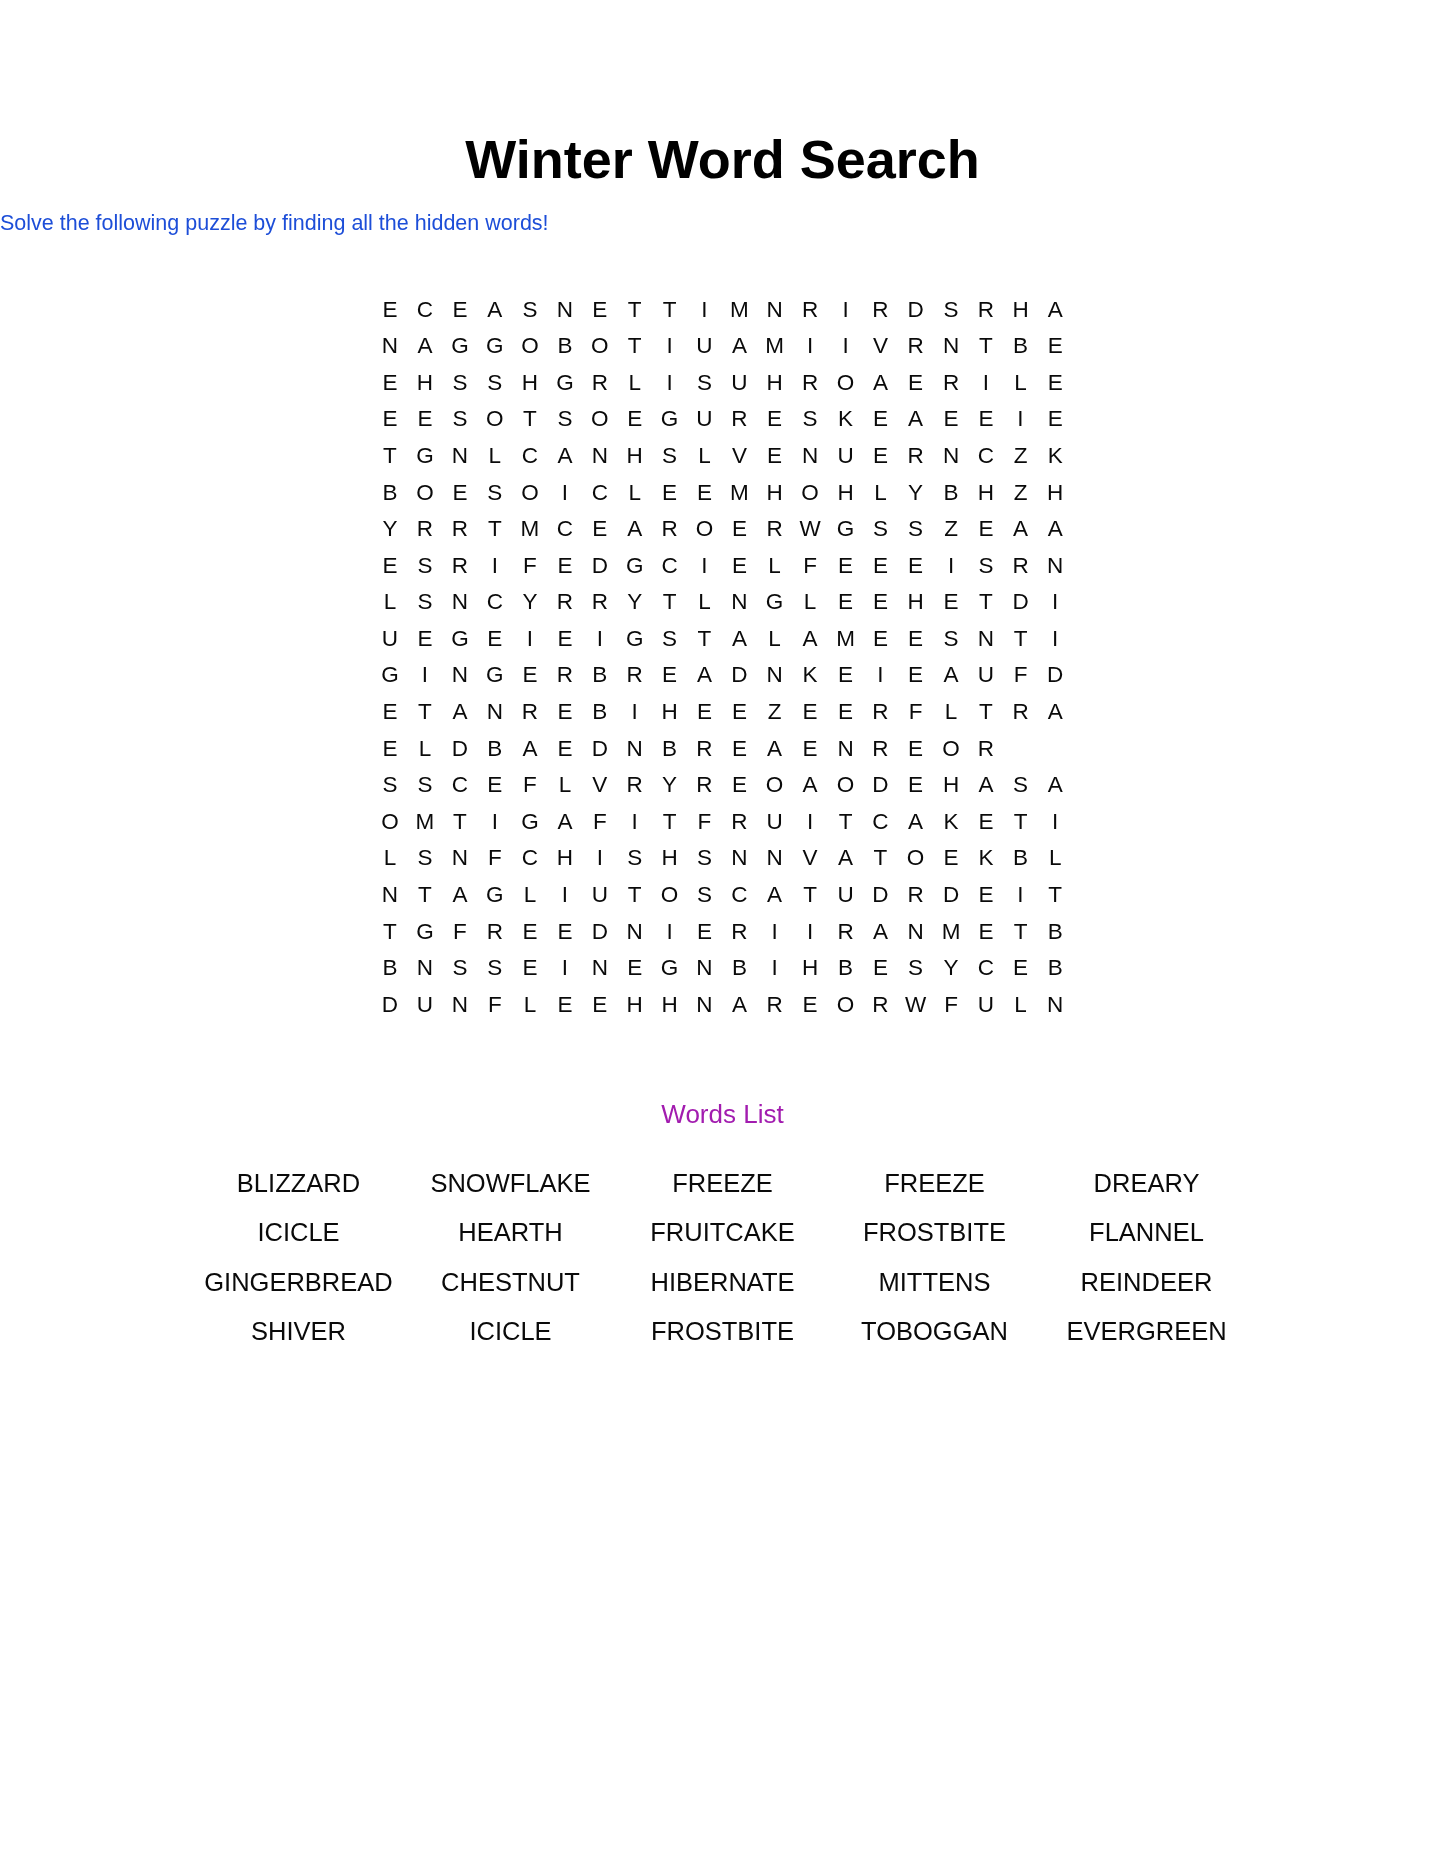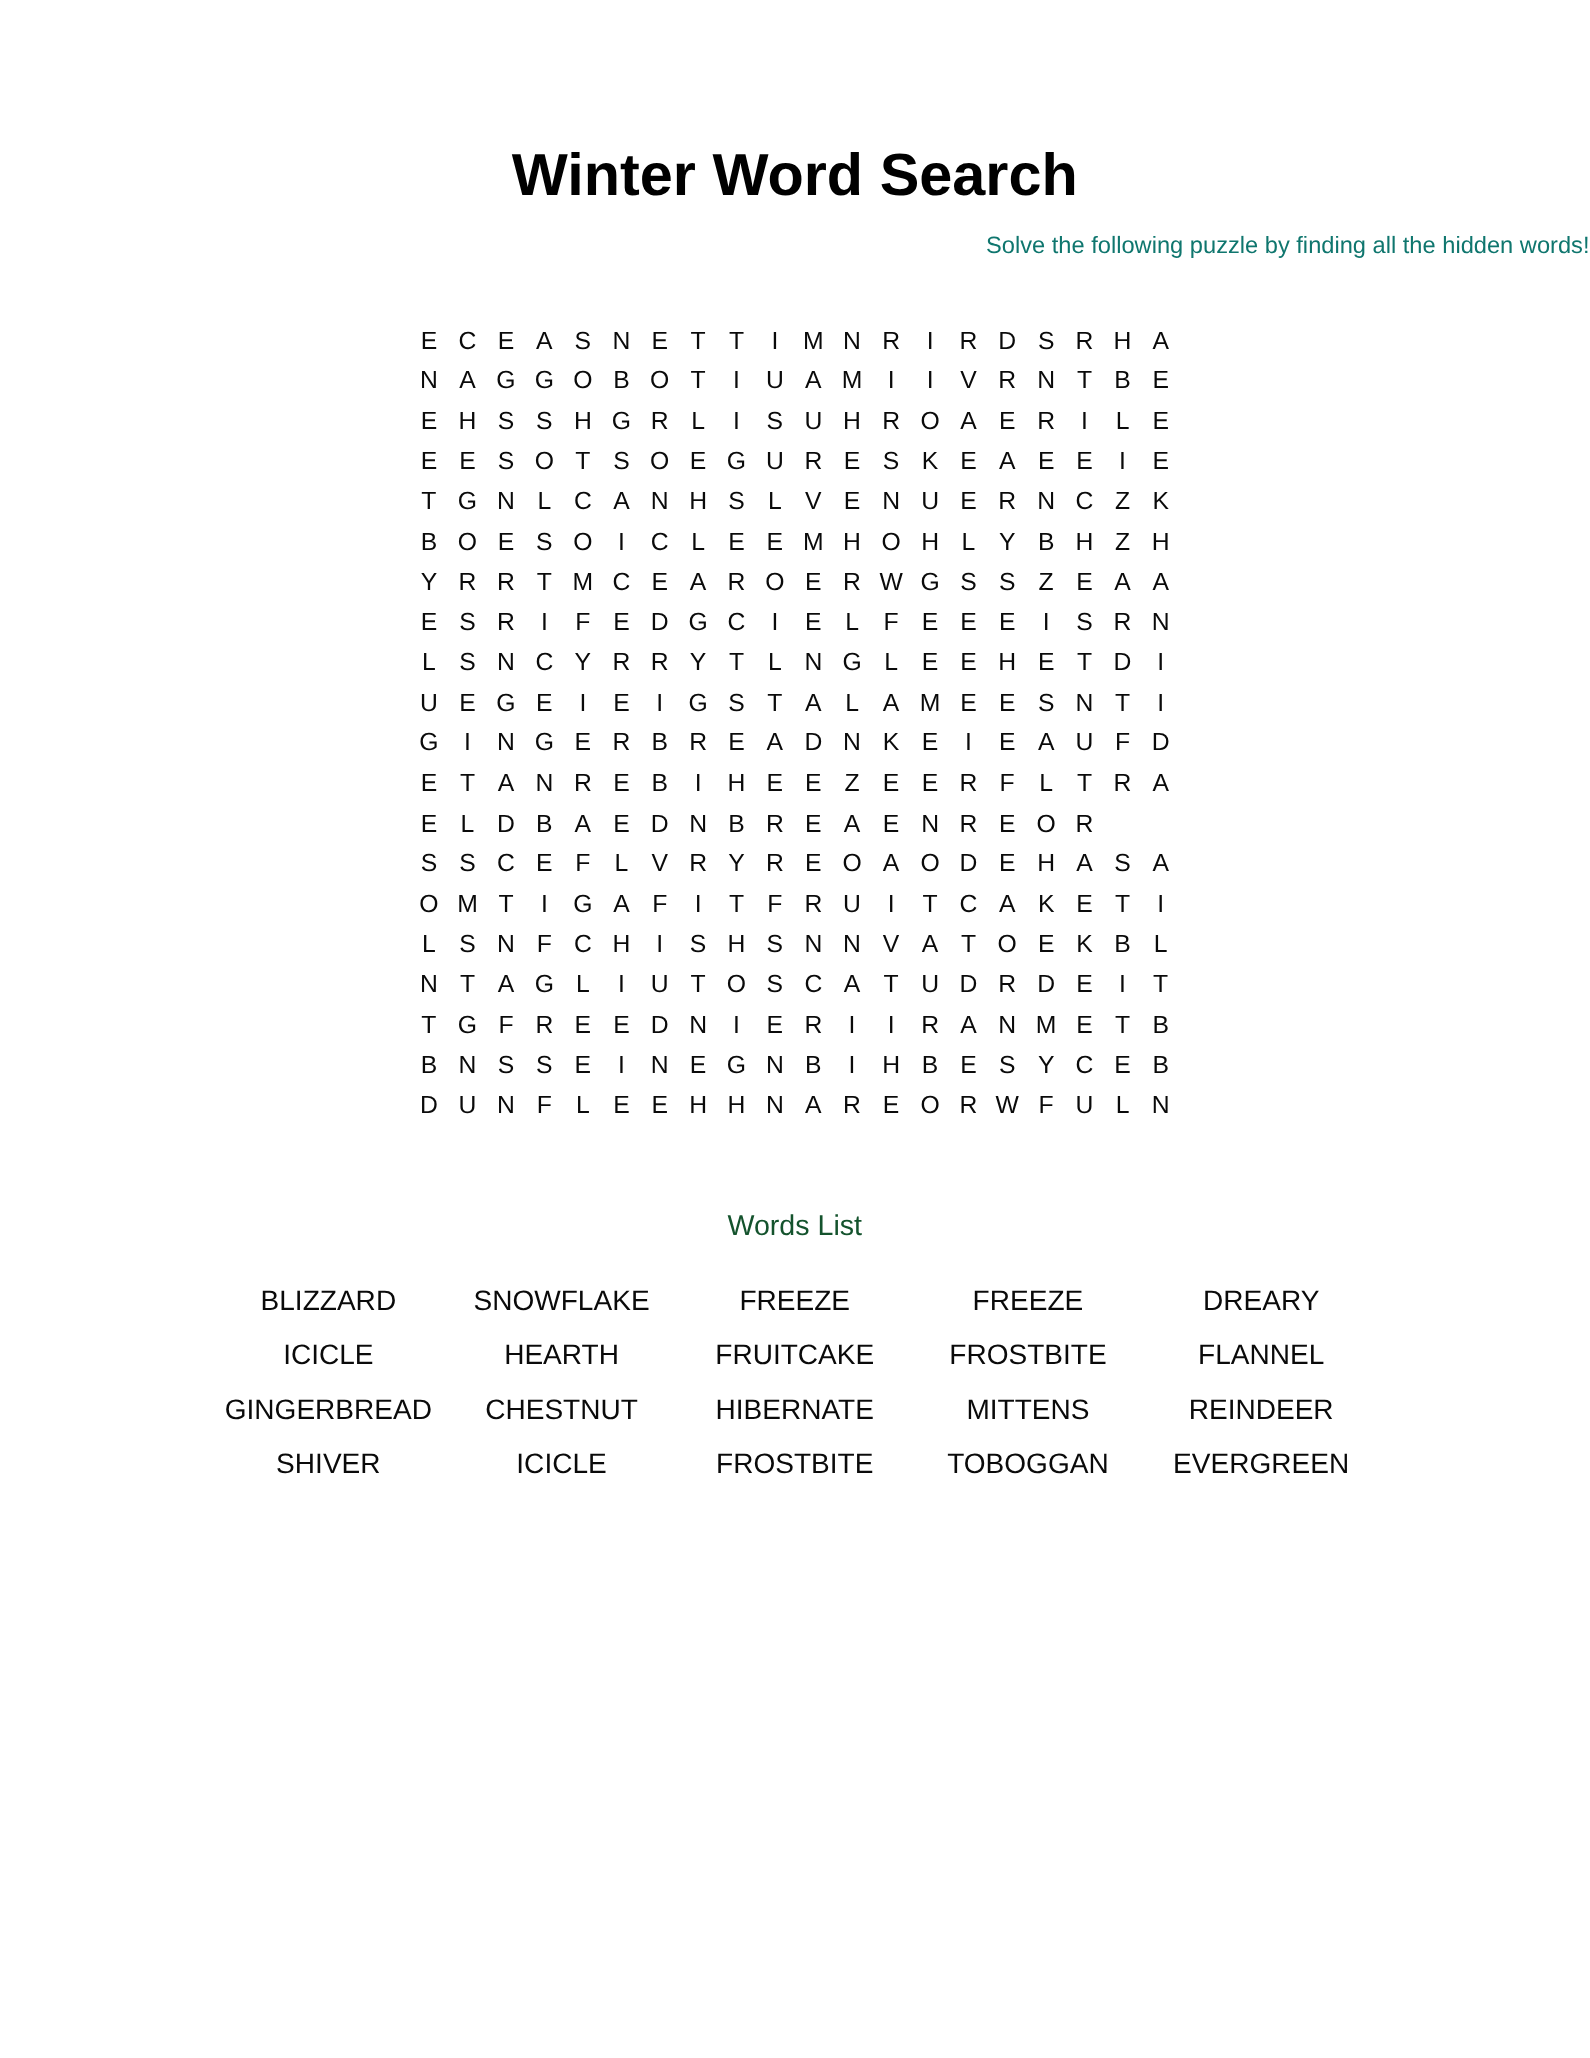--- a/index.html
+++ b/index.html
@@ -28,23 +28,23 @@
     font-size: 54px;
     font-weight: bold;
     letter-spacing: 0px;
     color: #000000;
     margin: 0;
     padding-top: 131px;
     line-height: 1.05;
     font-family: "Liberation Sans", sans-serif;
   }
   .puzzle-subtitle {
-    text-align: right;
+    text-align: left;
     font-size: 21.5px;
-    color: #0f766e;
+    color: #1d4ed8;
     margin: 0;
     padding-top: 23px;
     font-weight: normal;
     line-height: 1.2;
   }
   .grid-wrap {
     margin: 0 auto;
     padding-top: 55px;
     width: 700px;
   }
@@ -63,21 +63,21 @@
     color: #0a0a0a;
     font-family: "Liberation Sans", sans-serif;
     padding: 0;
     border: 0;
     line-height: 1;
   }
   .words-title {
     text-align: center;
     font-size: 26px;
     font-weight: normal;
-    color: #14532d;
+    color: #a21caf;
     margin: 0;
     padding-top: 76px;
     line-height: 1.2;
   }
   .words-list {
     margin: 0 auto;
     padding-top: 36px;
     width: 1060px;
     display: grid;
     grid-template-columns: repeat(5, 1fr);

